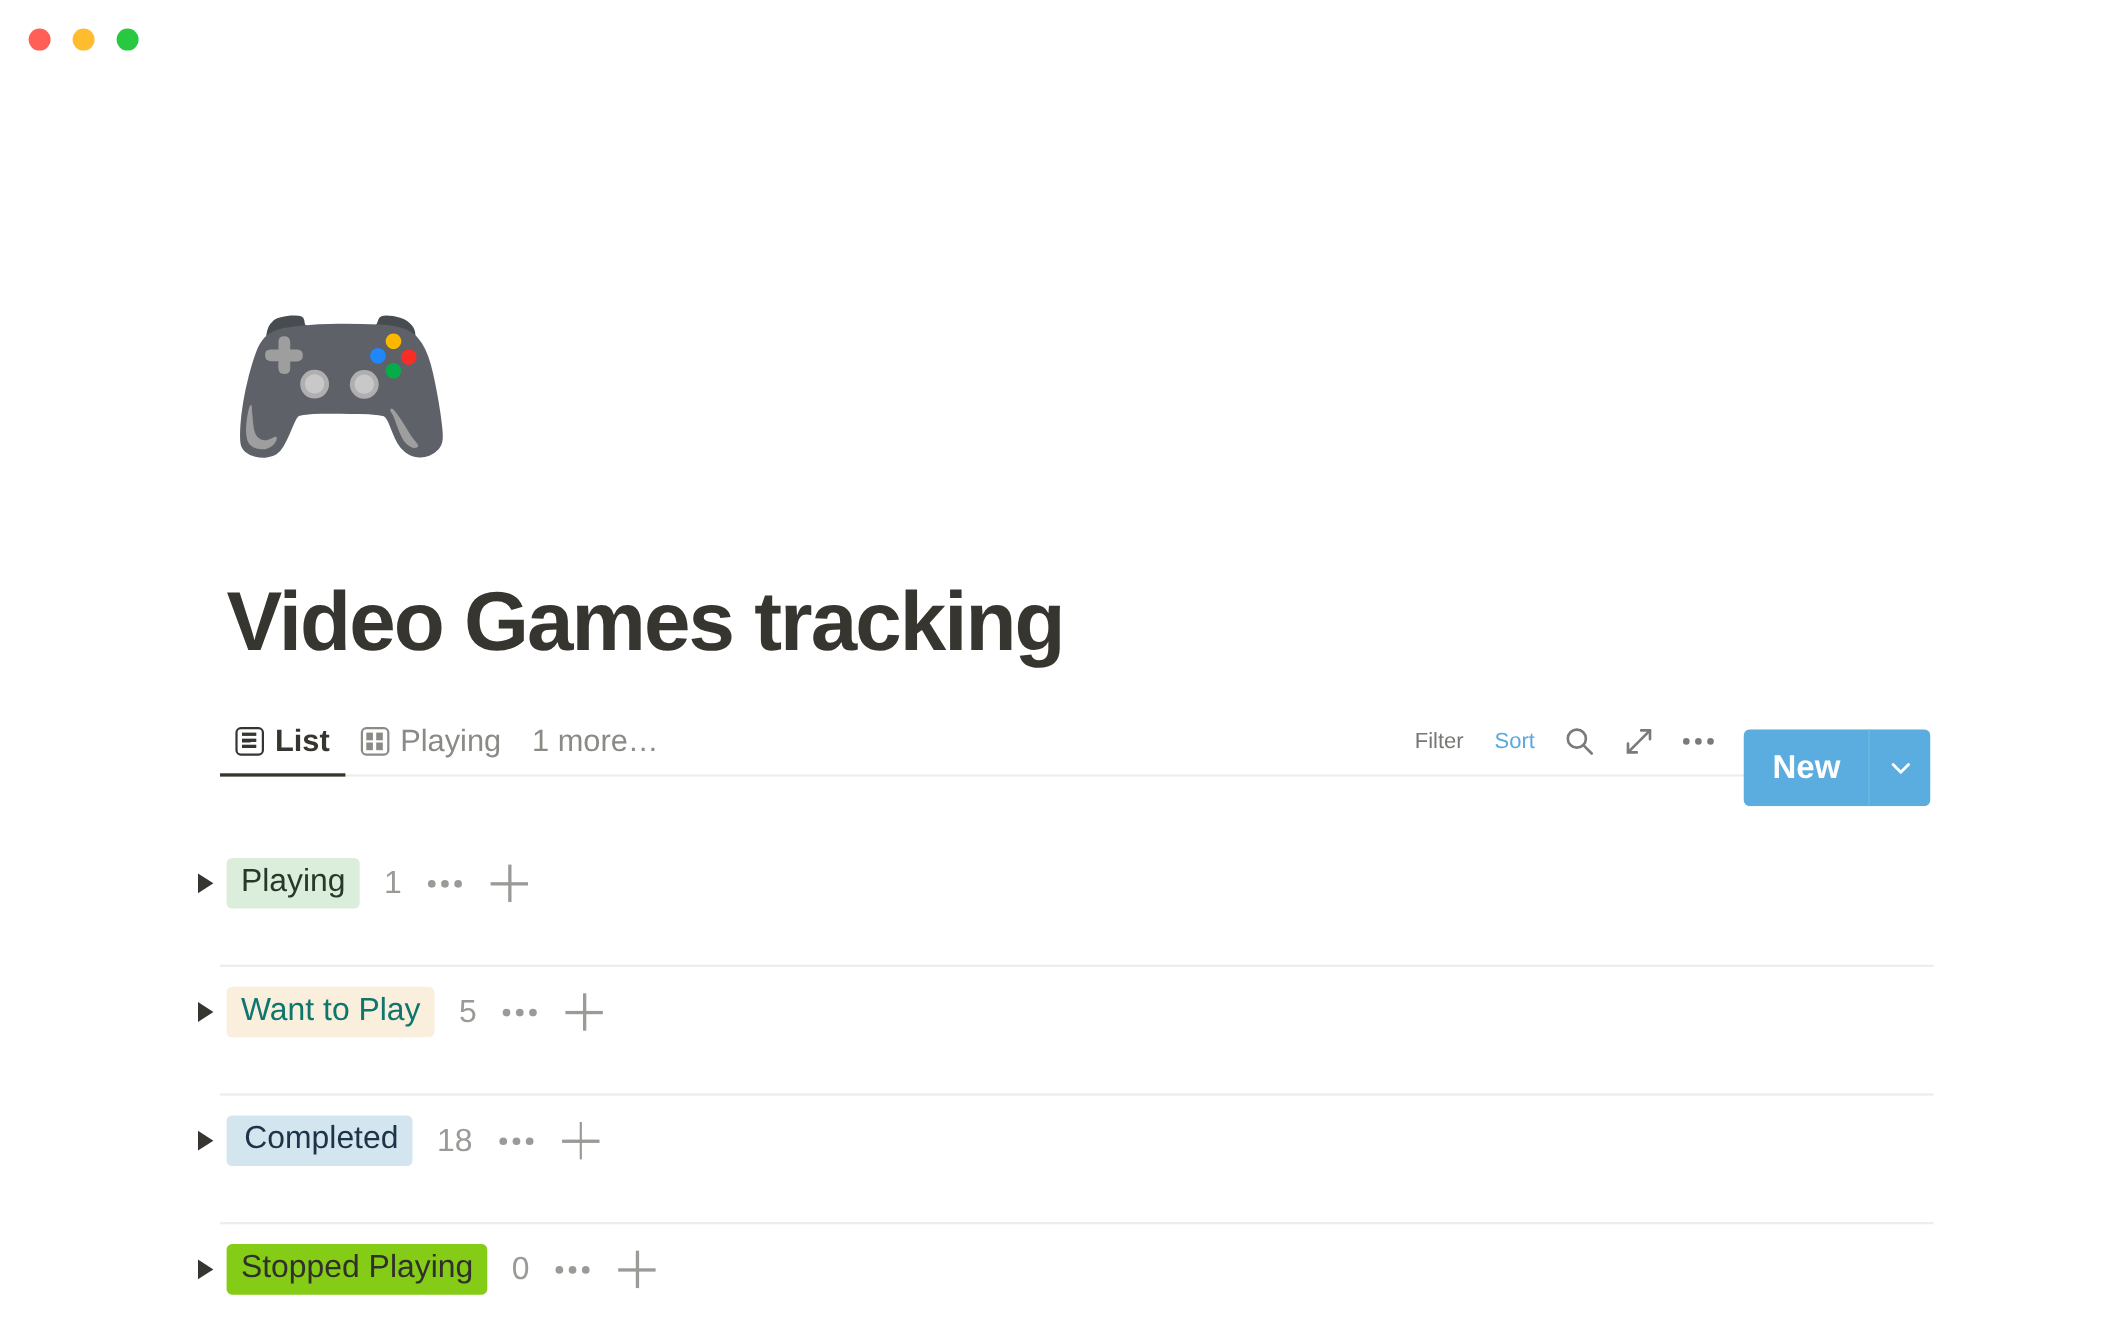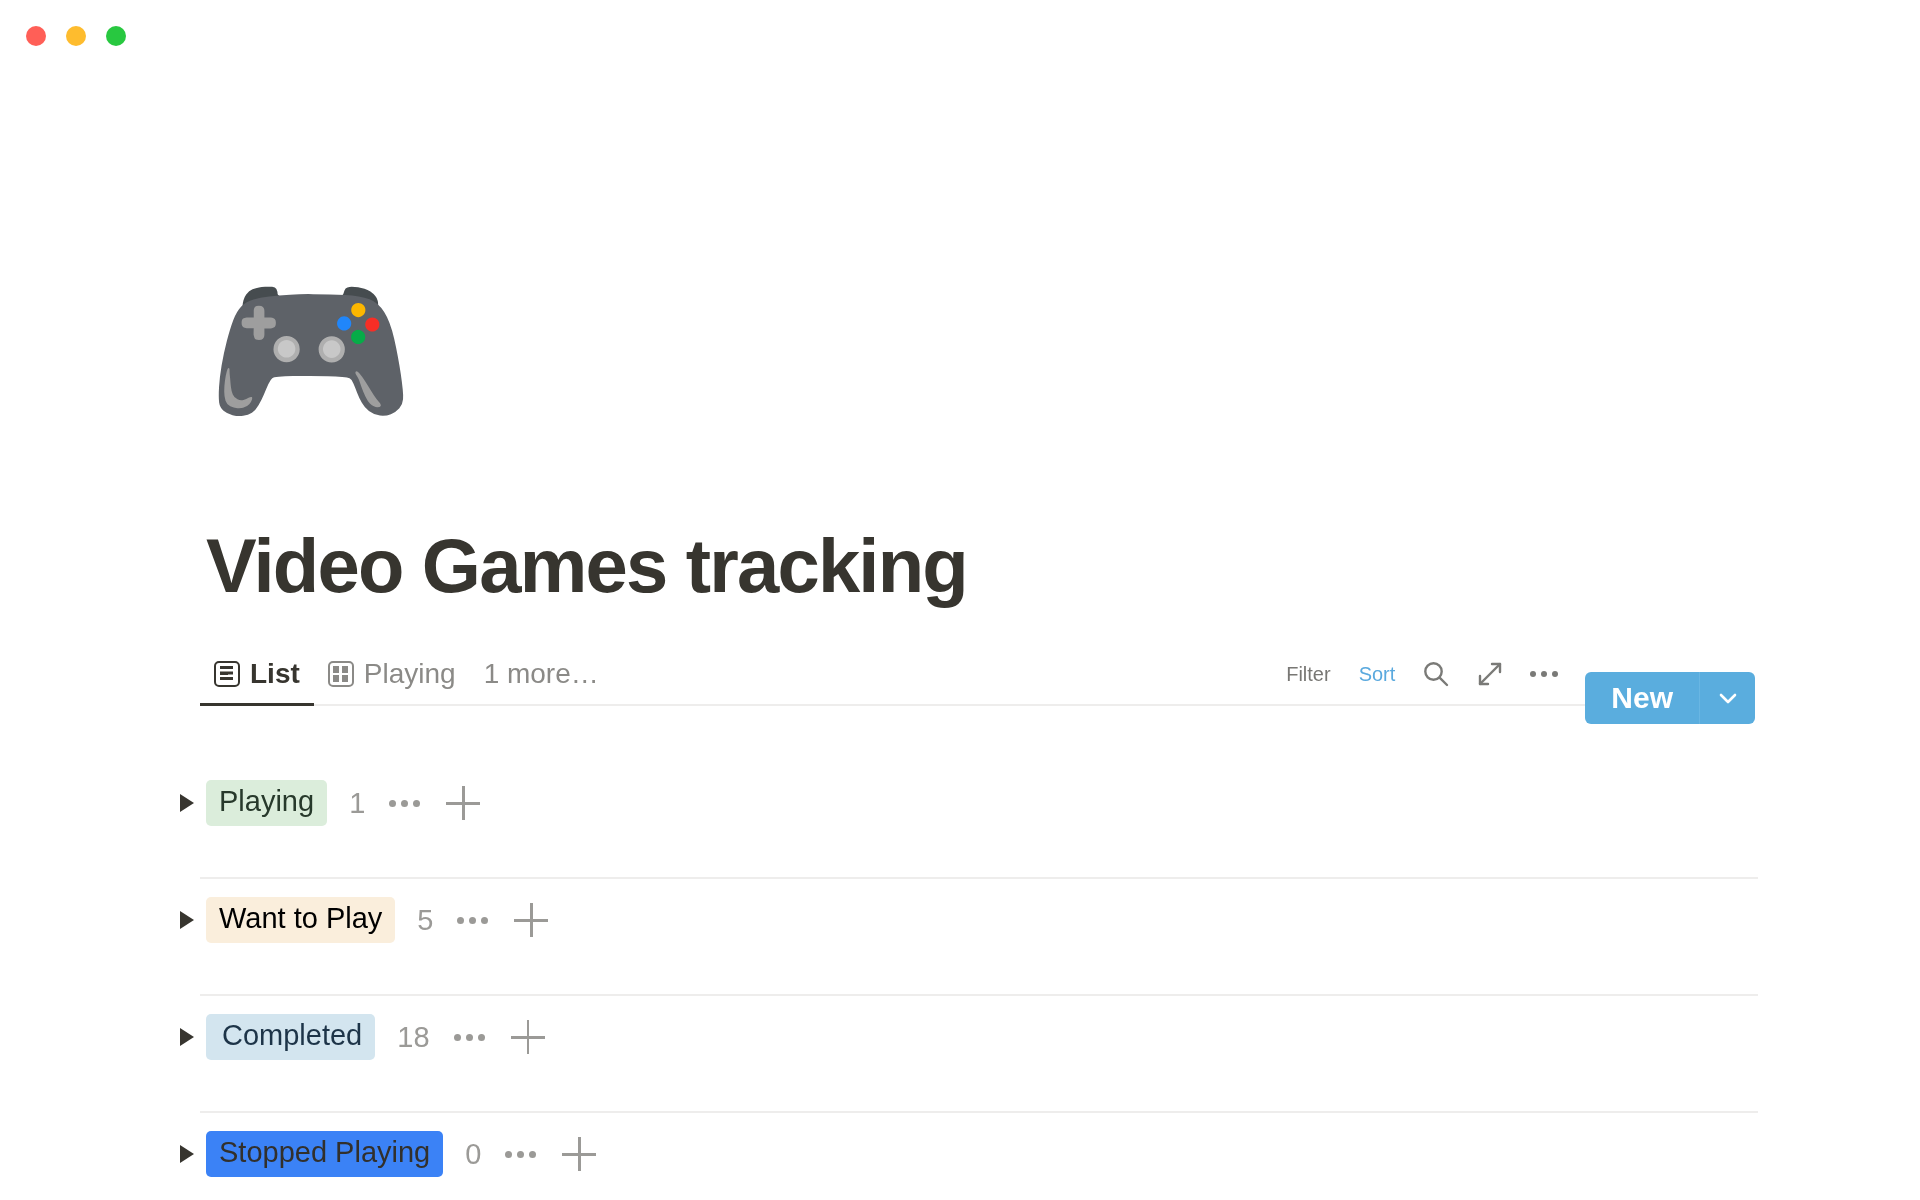--- a/index.html
+++ b/index.html
@@ -180,21 +180,21 @@
     border-radius: 50%;
     background: #7a7a77;
     display: block;
   }
 
   .new-btn-group {
     display: flex;
     margin-left: 14px;
     border-radius: 6px;
     overflow: hidden;
-    height: 52px;
+    height: 70px;
     margin-top: 48px;
   }
   .new-btn {
     background: #5aadde;
     color: #ffffff;
     font-size: 30px;
     font-weight: 600;
     padding: 0 26px;
     display: flex;
     align-items: center;
@@ -382,21 +382,21 @@
       <div class="group-divider"></div>
     </div>
 
     <div class="group">
       <div class="group-row">
         <div class="caret">
           <svg width="20" height="22" viewBox="0 0 20 22">
             <polygon points="3,2 17,11 3,20" fill="#37352f"></polygon>
           </svg>
         </div>
-        <span class="chip" style="background:#faeedc;color:#000000;">Want to Play</span>
+        <span class="chip" style="background:#faeedc;color:#0f766e;">Want to Play</span>
         <span class="count">5</span>
         <span class="row-dots">
             <i></i>
             <i></i>
             <i></i>
           </span>
         <span class="row-plus"></span>
       </div>
       <div class="group-divider"></div>
     </div>
@@ -420,21 +420,21 @@
       <div class="group-divider"></div>
     </div>
 
     <div class="group">
       <div class="group-row">
         <div class="caret">
           <svg width="20" height="22" viewBox="0 0 20 22">
             <polygon points="3,2 17,11 3,20" fill="#37352f"></polygon>
           </svg>
         </div>
-        <span class="chip" style="background:#3b82f6;color:#32302c;">Stopped Playing</span>
+        <span class="chip" style="background:#84cc16;color:#32302c;">Stopped Playing</span>
         <span class="count">0</span>
         <span class="row-dots">
             <i></i>
             <i></i>
             <i></i>
           </span>
         <span class="row-plus"></span>
       </div>
 
     </div>

